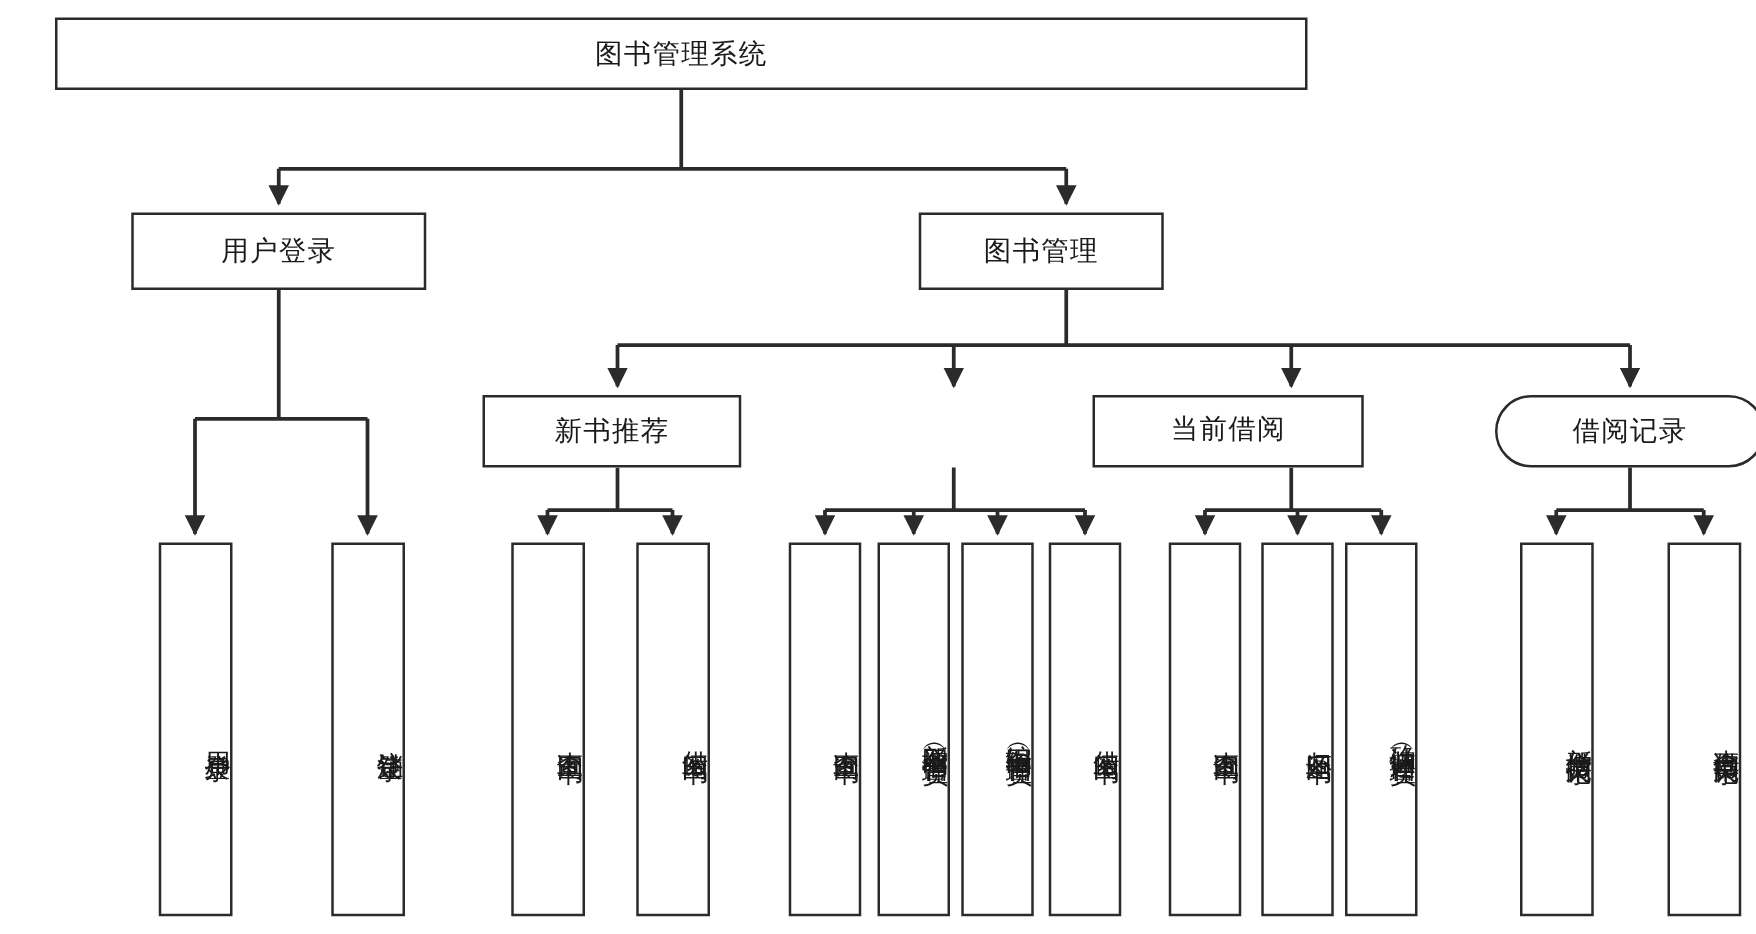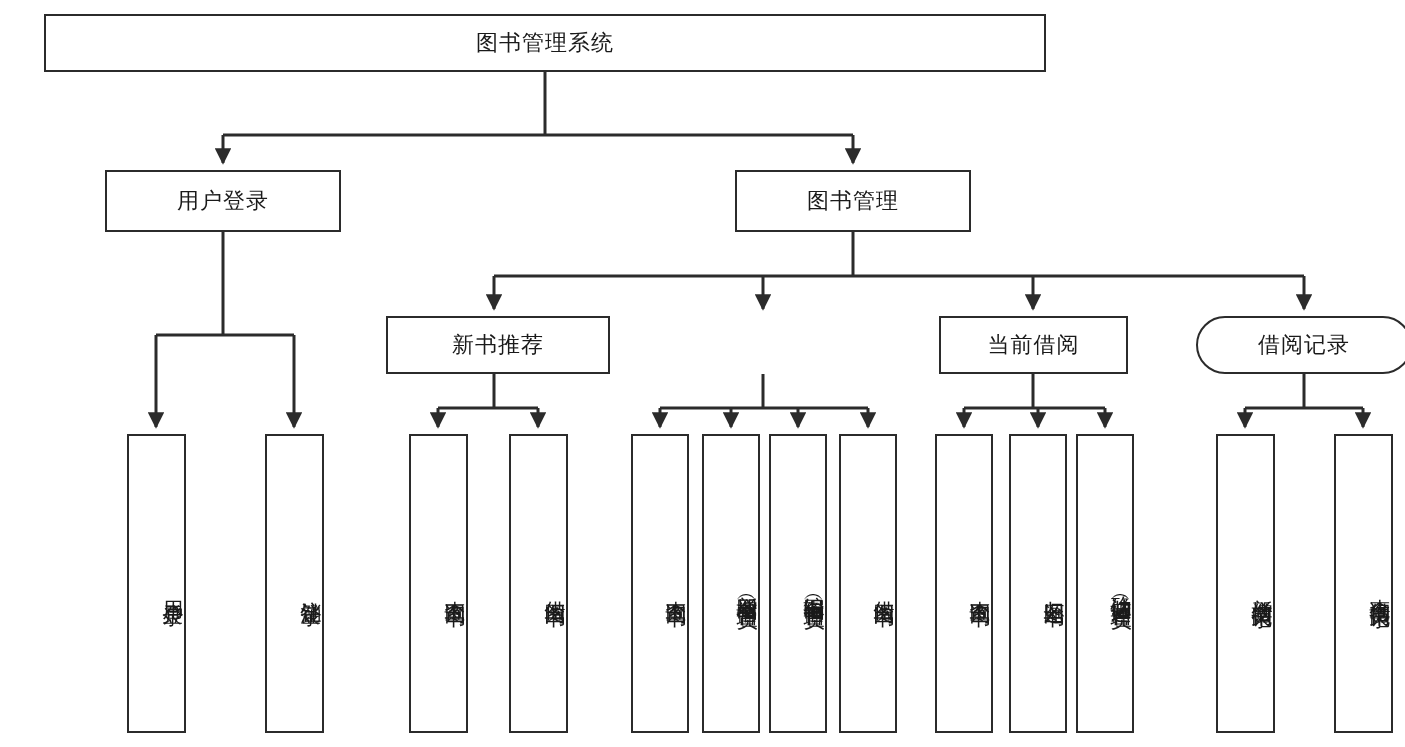--- a/index.html
+++ b/index.html
@@ -119,28 +119,28 @@
     </g>
   </svg>
 
   <div class="node horiz" id="n-root" style="left: 20px; top: 14px; width: 1002px; height: 58px;">
     <span>图书管理系统</span>
   </div>
 
   <div class="node horiz" id="n-l2-0" style="left: 81px; top: 170px; width: 236px; height: 62px;">
     <span>用户登录</span>
   </div>
-  <div class="node horiz" id="n-l2-1" style="left: 711px; top: 170px; width: 236px; height: 62px;">
+  <div class="node horiz" id="n-l2-1" style="left: 711px; top: 170px; width: 196px; height: 62px;">
     <span>图书管理</span>
   </div>
 
-  <div class="node horiz" id="n-l3-0" style="left: 362px; top: 316px; width: 224px; height: 58px;">
+  <div class="node horiz" id="n-l3-0" style="left: 362px; top: 316px; width: 207px; height: 58px;">
     <span>新书推荐</span>
   </div>
-  <div class="node horiz" id="n-l3-2" style="left: 915px; top: 316px; width: 189px; height: 58px;">
+  <div class="node horiz" id="n-l3-2" style="left: 850px; top: 316px; width: 217px; height: 58px; font-family: Liberation Mono, monospace;">
     <span>当前借阅</span>
   </div>
   <div class="node horiz" id="n-l3-3" style="left: 1172px; top: 316px; width: 216px; height: 58px; border-radius: 29px;">
     <span>借阅记录</span>
   </div>
 
   <div class="node vert" id="n-leaf-0" style="left: 103px; top: 434px; width: 59px; height: 299px;">
     <span class="vlabel">用户登录</span>
   </div>
   <div class="node vert" id="n-leaf-1" style="left: 241px; top: 434px; width: 59px; height: 299px;">

